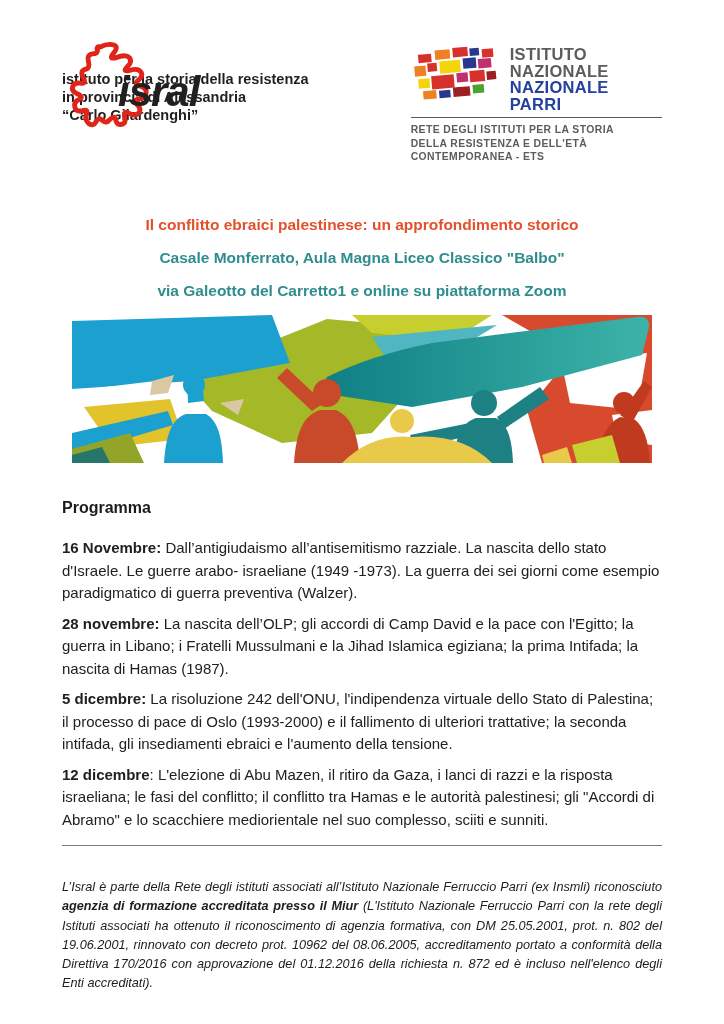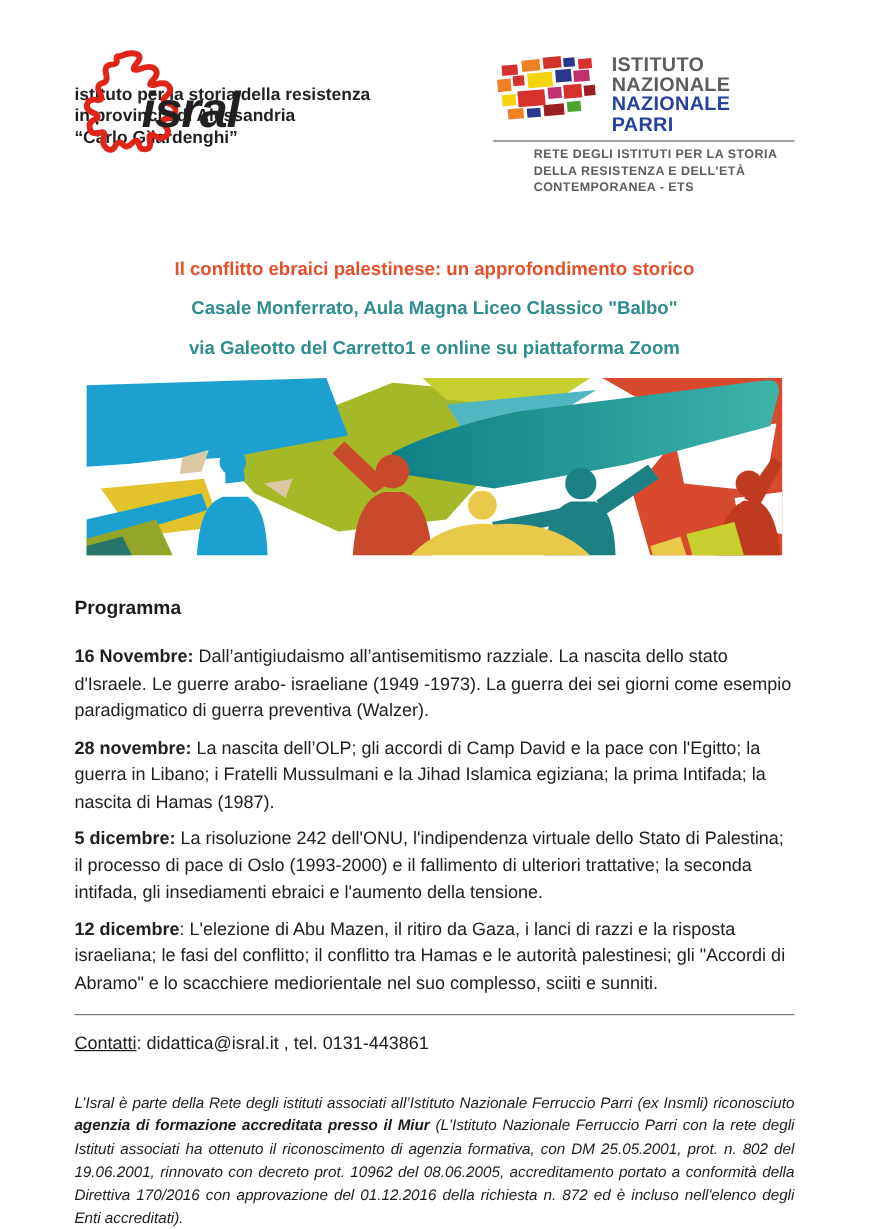--- a/index.html
+++ b/index.html
@@ -18,21 +18,21 @@
     font-style:italic; letter-spacing:-1px; color:#221f1f;
   }
   .isral-desc { padding-top:30px; font-weight:700; font-size:14.5px; line-height:18px; color:#221f1f; }
 
   .parri-logo { width:258px; padding-top:6px; }
   .parri-top { display:flex; align-items:flex-start; }
   .parri-title { margin-left:7px; font-weight:800; font-size:16.5px; line-height:16.5px; letter-spacing:0.3px; }
   .parri-title .gray { color:#5b5c5e; }
   .parri-title .blue { color:#25409f; }
   .parri-rule { border-top:1.5px solid #5b5c5e; margin:5px 0 5px; }
-  .parri-sub { font-size:10.4px; font-weight:700; color:#5b5c5e; letter-spacing:0.4px; line-height:13.5px;margin-left:34px; }
+  .parri-sub { font-size:10.4px; font-weight:700; color:#5b5c5e; letter-spacing:0.4px; line-height:13.5px; }
 
   
   .title-block { margin-top:46px; text-align:center; font-weight:700; font-size:15.5px; }
   .title-line { margin-bottom:15px; }
   .title-line.l1 { color:#e4502b; }
   .title-line.l2, .title-line.l3 { color:#2f8c8f; }
 
   
   .banner { margin:10px auto 0; width:580px; height:148px; }
 
@@ -184,17 +184,16 @@
 
   <div class="program">
     <p><strong>16 Novembre:</strong><span> Dall’antigiudaismo all’antisemitismo razziale. La nascita dello stato d'Israele. Le guerre arabo- israeliane (1949 -1973). La guerra dei sei giorni come esempio paradigmatico di guerra preventiva (Walzer).</span></p>
     <p><strong>28 novembre:</strong><span> La nascita dell’OLP; gli accordi di Camp David e la pace con l'Egitto; la guerra in Libano; i Fratelli Mussulmani e la Jihad Islamica egiziana; la prima Intifada; la nascita di Hamas (1987).</span></p>
     <p><strong>5 dicembre:</strong><span> La risoluzione 242 dell'ONU, l'indipendenza virtuale dello Stato di Palestina; il processo di pace di Oslo (1993-2000) e il fallimento di ulteriori trattative; la seconda intifada, gli insediamenti ebraici e l'aumento della tensione.</span></p>
     <p><strong>12 dicembre</strong><span>: L'elezione di Abu Mazen, il ritiro da Gaza, i lanci di razzi e la risposta israeliana; le fasi del conflitto; il conflitto tra Hamas e le autorità palestinesi; gli "Accordi di Abramo" e lo scacchiere mediorientale nel suo complesso, sciiti e sunniti.</span></p>
   </div>
 
   <hr class="divider">
 
-  <p class="contact"><span class="u">Contatti</span><span>: didattica@isral.it , tel. 0131-443861</span></p>
 
   <p class="legal"><span>L’Isral è parte della Rete degli istituti associati all’Istituto Nazionale Ferruccio Parri (ex Insmli) riconosciuto </span><strong>agenzia di formazione accreditata presso il Miur</strong><span> (L'Istituto Nazionale Ferruccio Parri con la rete degli Istituti associati ha ottenuto il riconoscimento di agenzia formativa, con DM 25.05.2001, prot. n. 802 del 19.06.2001, rinnovato con decreto prot. 10962 del 08.06.2005, accreditamento portato a conformità della Direttiva 170/2016 con approvazione del 01.12.2016 della richiesta n. 872 ed è incluso nell'elenco degli Enti accreditati).</span></p>
 
 </div>
 
 </body></html>

